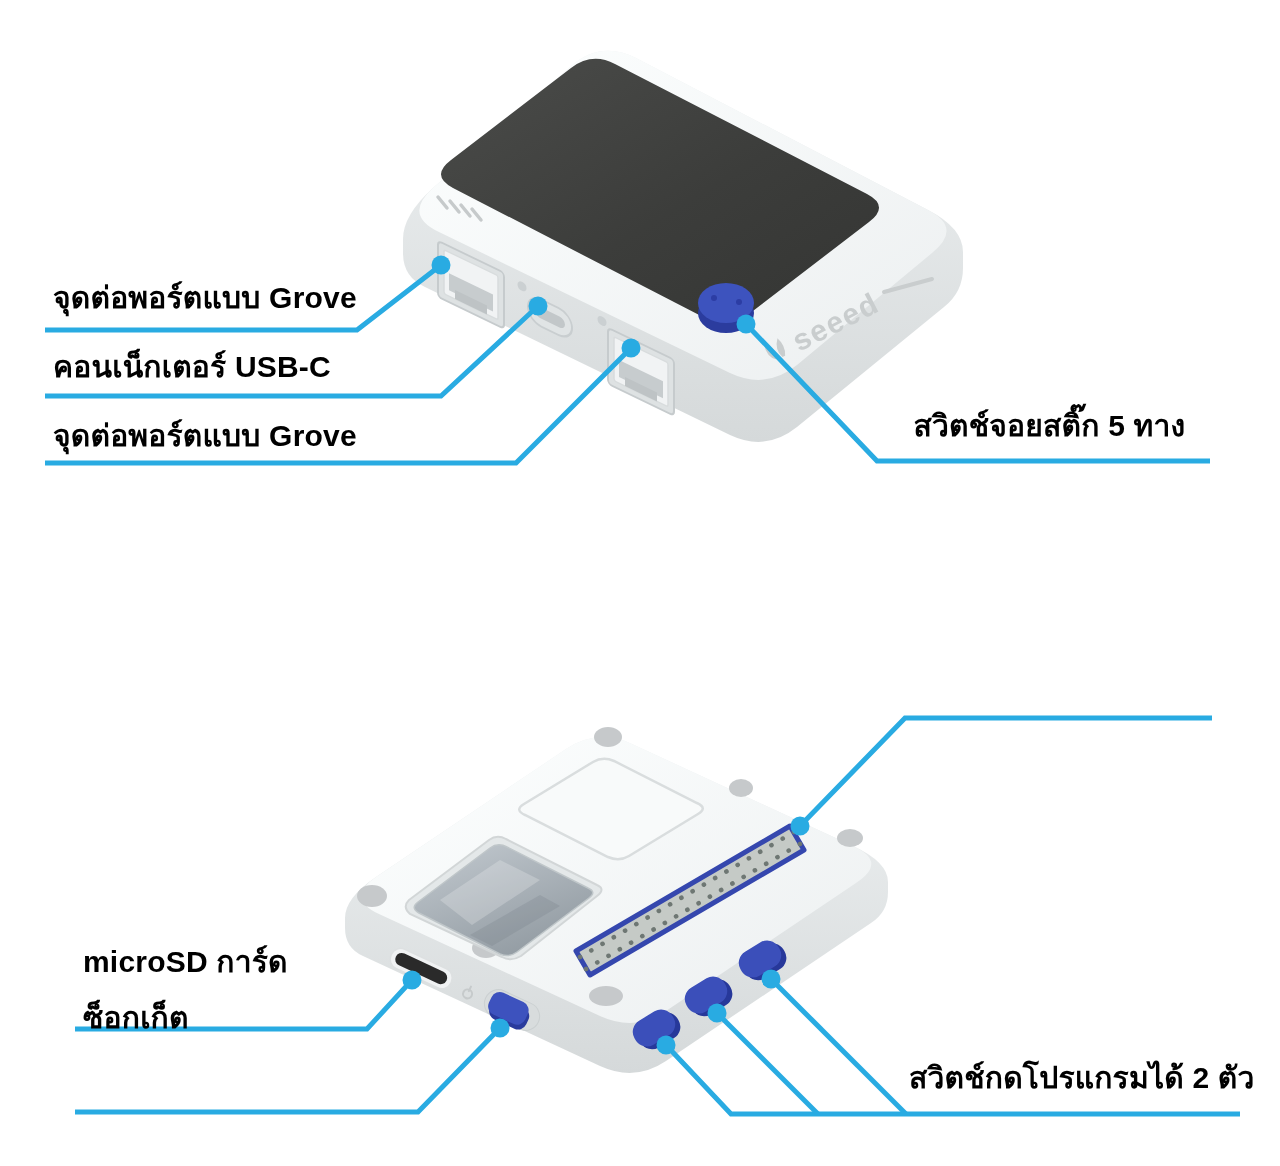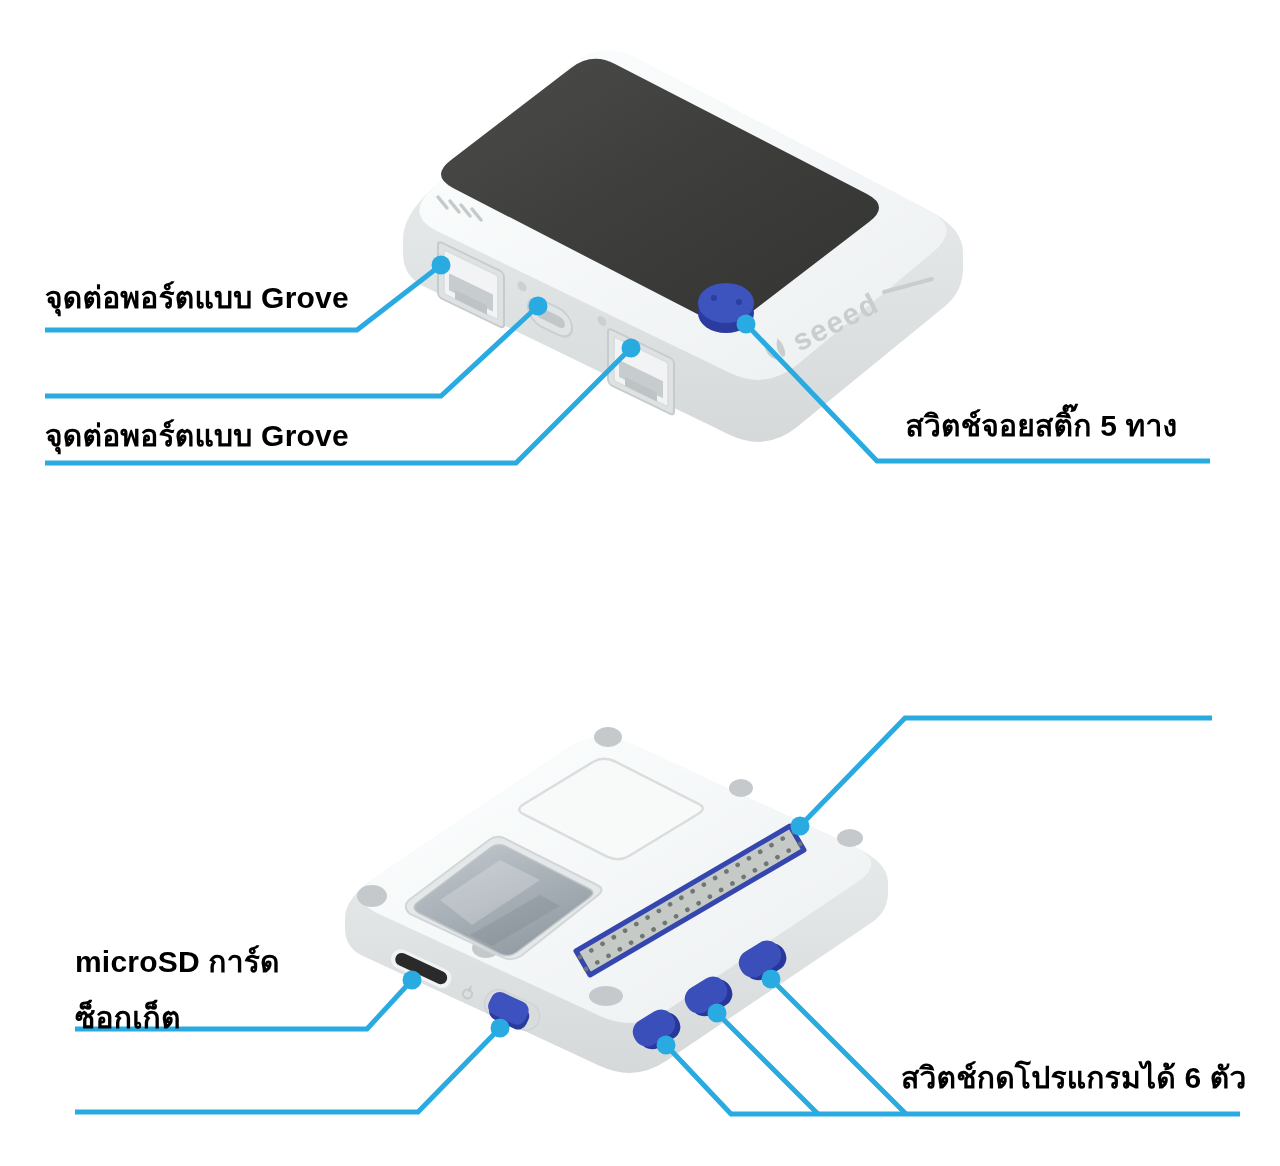--- a/index.html
+++ b/index.html
@@ -1,20 +1,20 @@
 <!DOCTYPE html>
 <html><head>
 <meta charset="utf-8">
 <style>
   html,body{margin:0;padding:0;background:#fff;}
   .stage{position:relative;width:1280px;height:1166px;background:#fff;overflow:hidden;
          font-family:"Liberation Sans",sans-serif;}
   .stage svg{position:absolute;left:0;top:0;}
   .label{position:absolute;font-size:30px;line-height:40px;font-weight:600;color:#000;
-         white-space:nowrap;letter-spacing:0.2px;}
+         white-space:nowrap;letter-spacing:0.2px;margin-left:8px;}
   .label.right{text-align:center;}
   .label .l2{display:block;}
 </style>
 </head>
 <body>
 <div class="stage">
 
 <svg width="1280" height="1166" viewBox="0 0 1280 1166">
   <defs>
     <linearGradient id="gTop" x1="0" y1="0" x2="1" y2="1">
@@ -167,22 +167,23 @@
     <circle cx="800" cy="826" r="9.5"></circle>
     <circle cx="412" cy="980" r="9.5"></circle>
     <circle cx="500" cy="1028" r="9.5"></circle>
     <circle cx="666" cy="1045" r="9.5"></circle>
     <circle cx="717" cy="1013" r="9.5"></circle>
     <circle cx="771" cy="979" r="9.5"></circle>
   </g>
 </svg>
 
 <div class="label" style="left:45px;top:278px;">จุดต่อพอร์ตแบบ Grove</div>
+<div class="label" style="left:45px;top:347px;">คอนเน็กเตอร์ USB-C</div>
 <div class="label" style="left:45px;top:416px;">จุดต่อพอร์ตแบบ Grove</div>
 <div class="label right" style="left:877px;top:406px;width:329px;">สวิตช์จอยสติ๊ก 5 ทาง</div>
 
 <div class="label" style="left:75px;top:934px;line-height:56px;">
   <span class="l2">microSD การ์ด</span>
   <span class="l2">ซ็อกเก็ต</span>
 </div>
-<div class="label right" style="left:901px;top:1058px;width:332px;">สวิตช์กดโปรแกรมได้ 6 ตัว</div>
+<div class="label right" style="left:901px;top:1058px;width:332px;">สวิตช์กดโปรแกรมได้ 2 ตัว</div>
 
 </div>
 
 </body></html>

